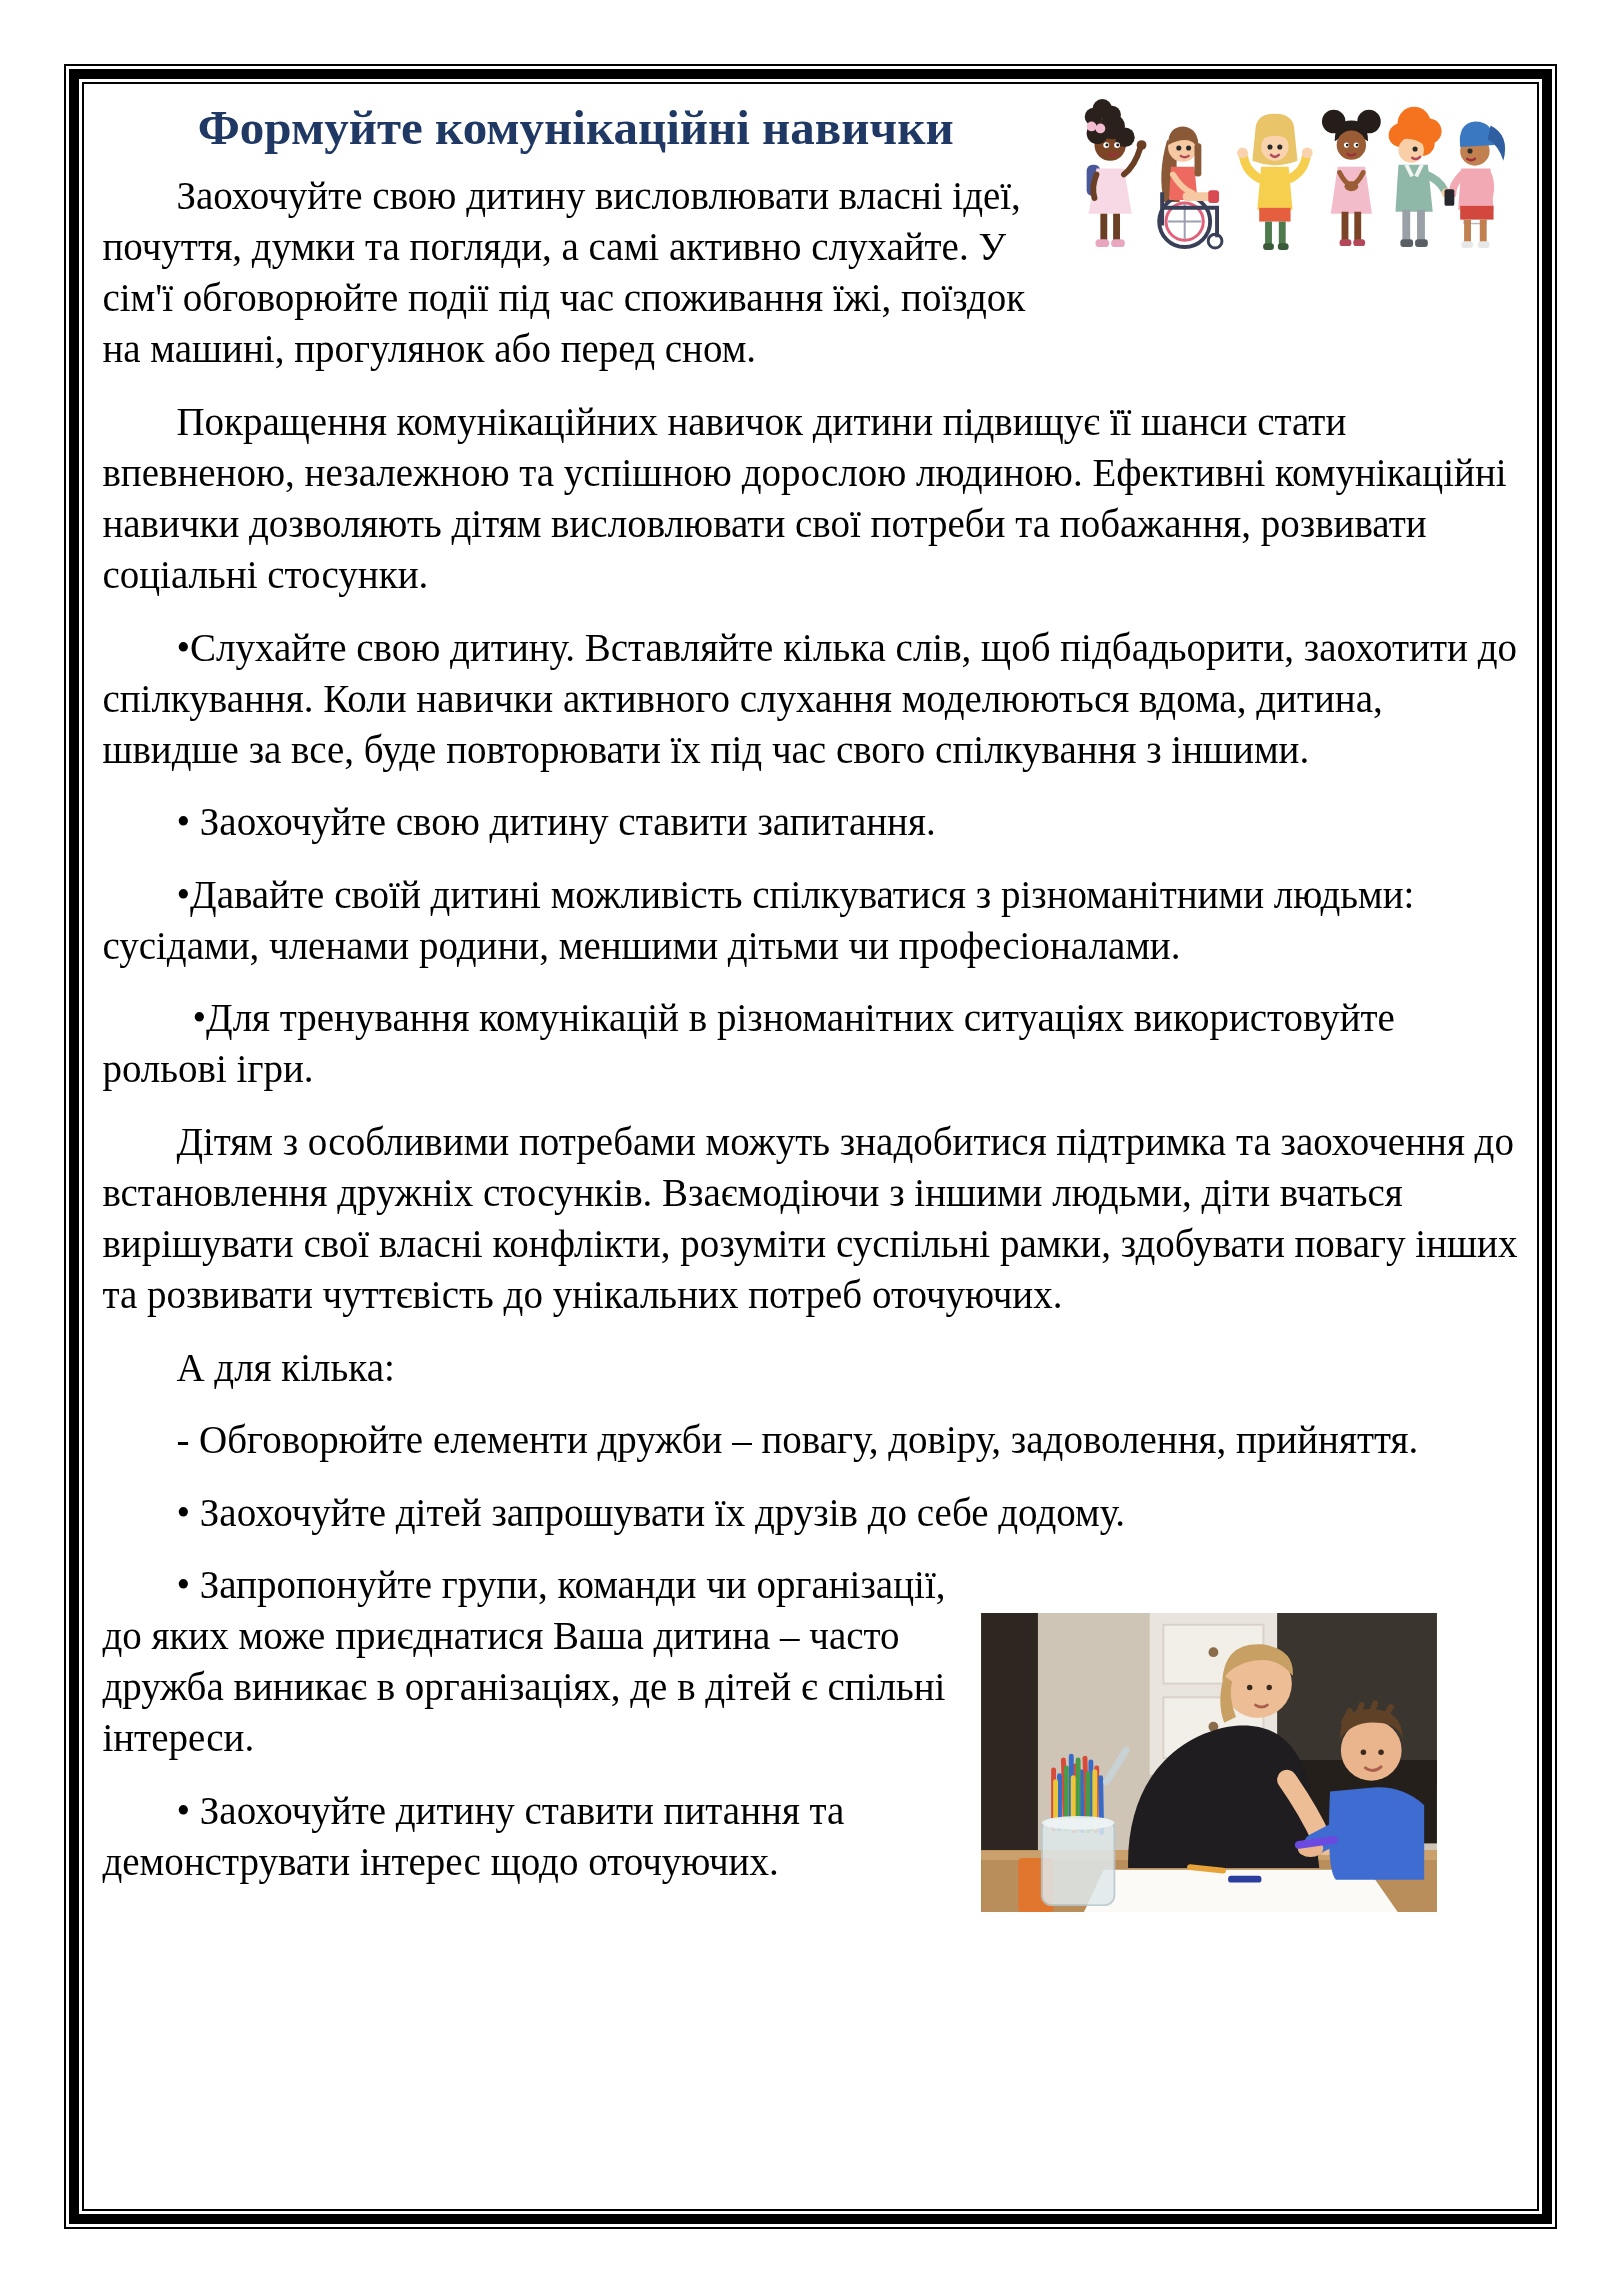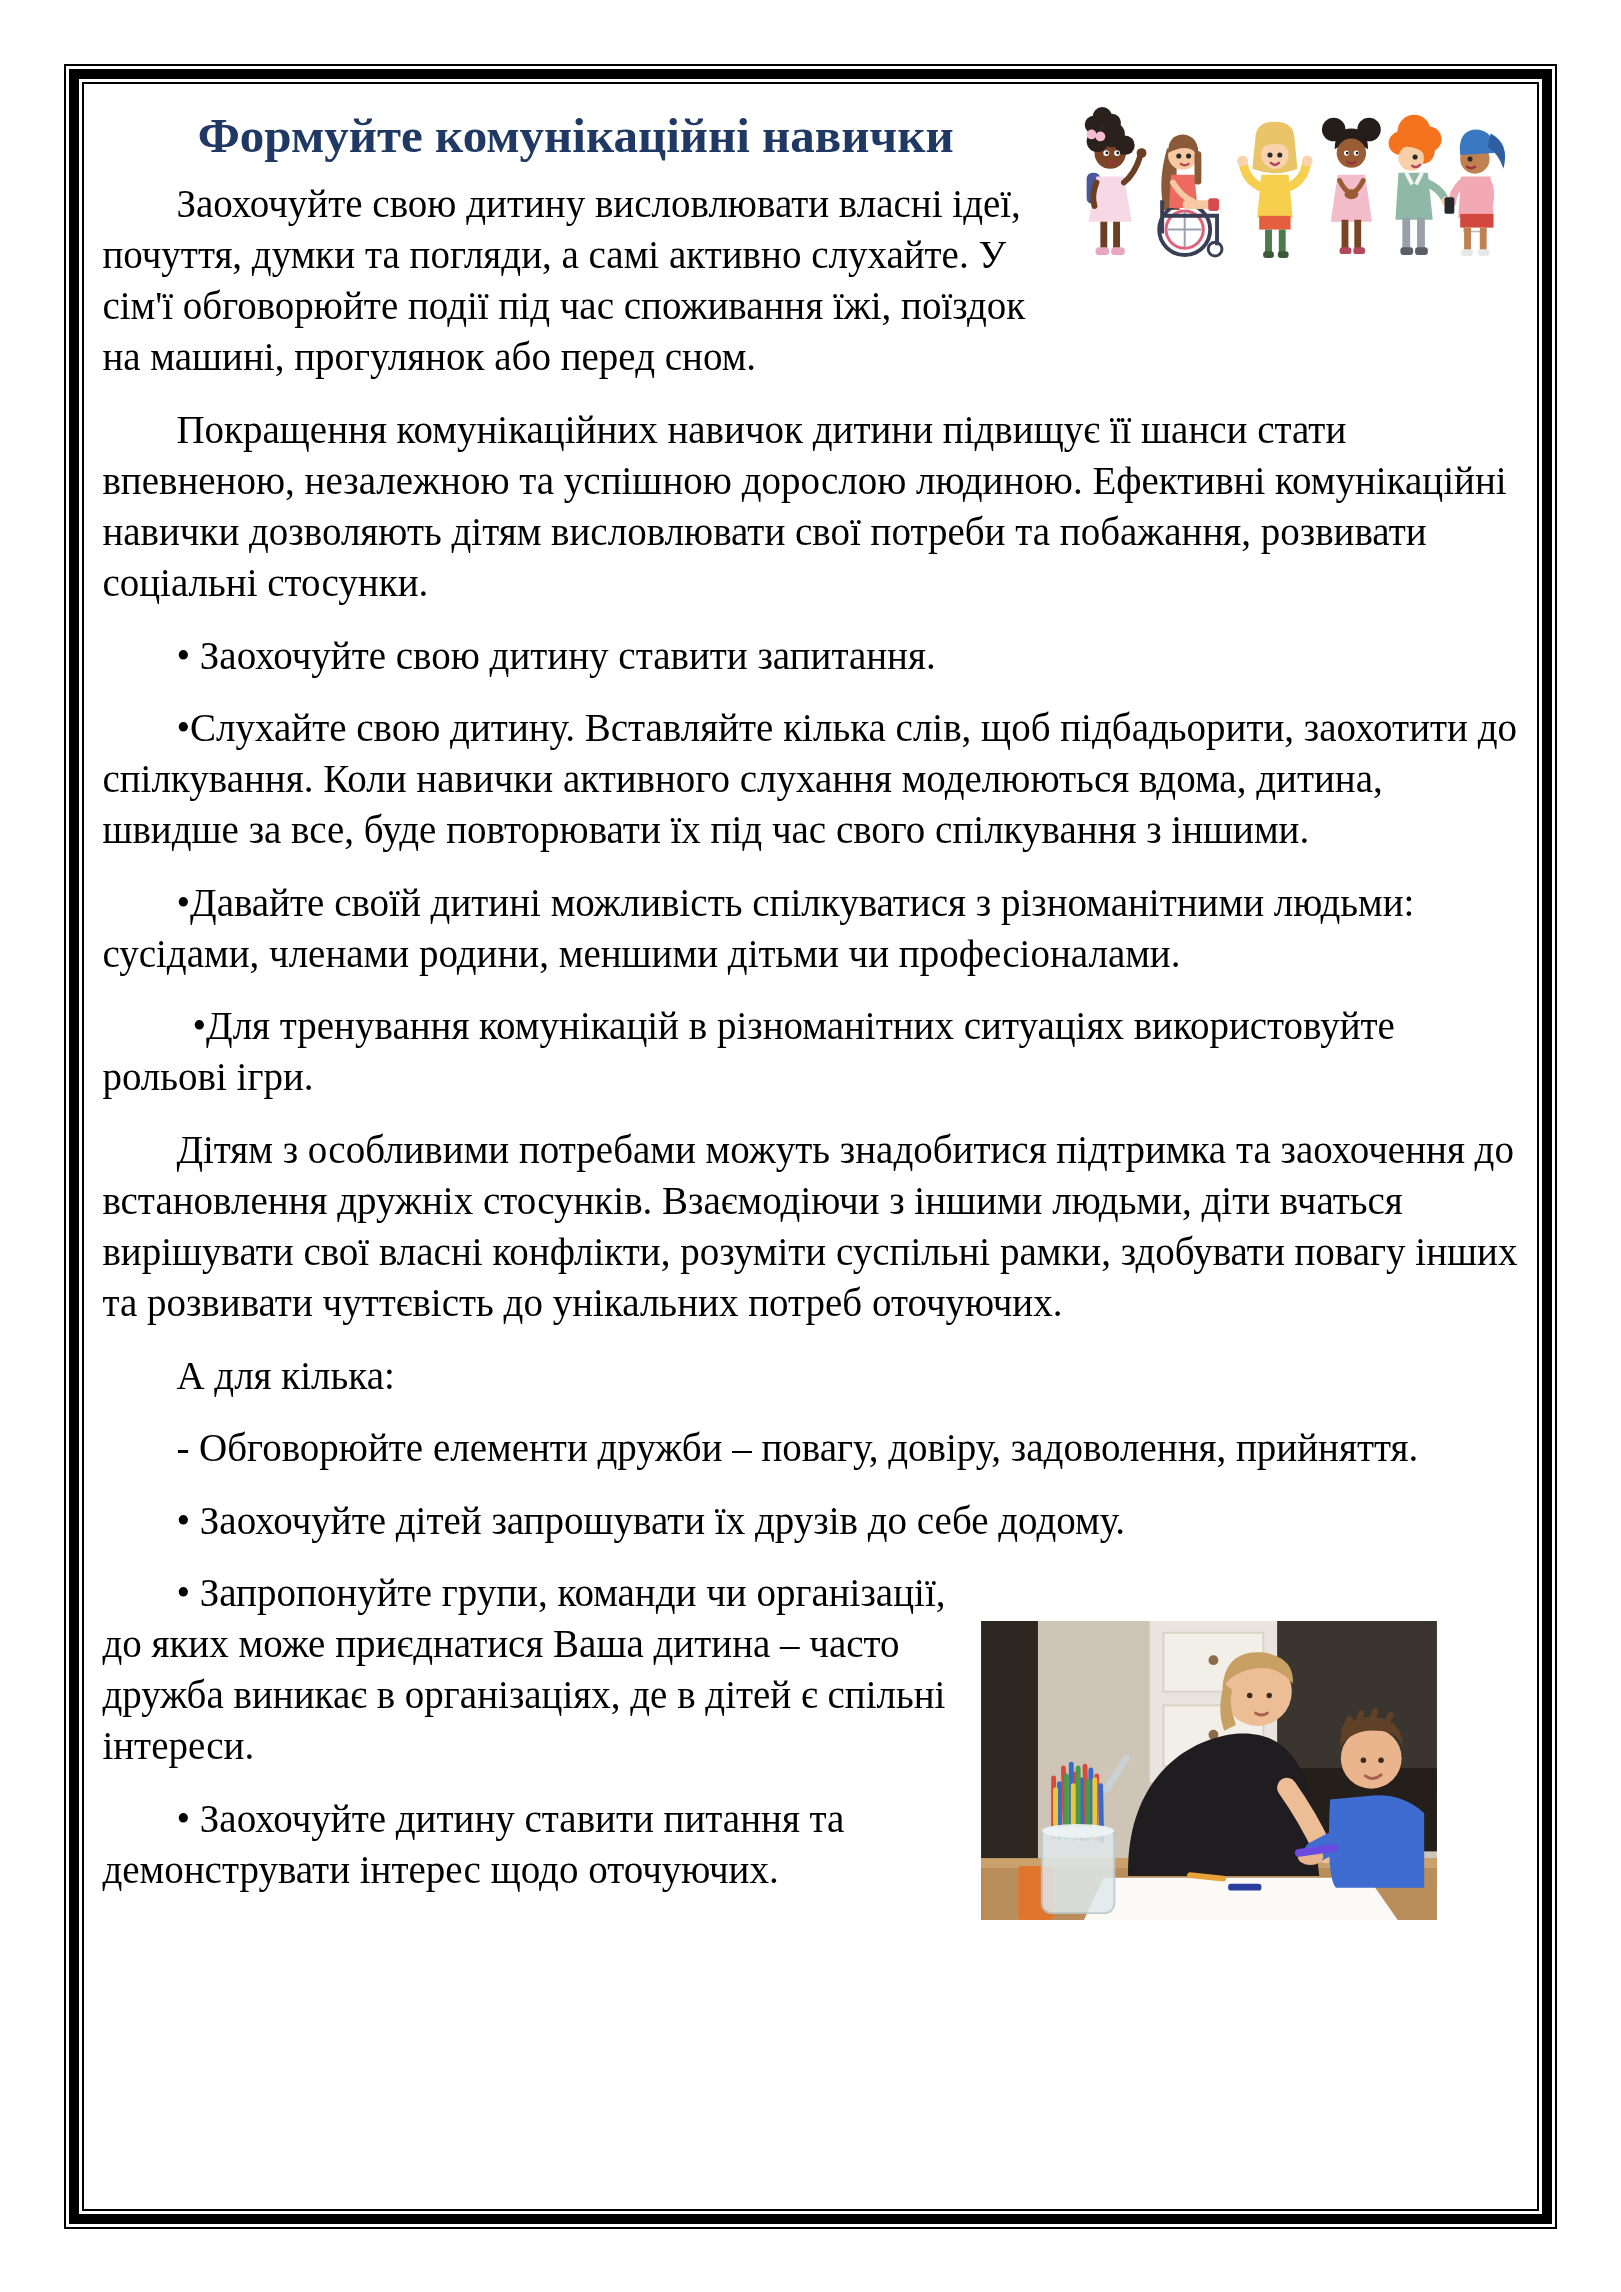--- a/index.html
+++ b/index.html
@@ -28,21 +28,20 @@
   .frame-inner{
     height:100%;
     box-sizing:border-box;
     border:2px solid #000;
     padding:11.8px 17.6px 0 18.6px;
     overflow:hidden;
   }
   .content{
     font-size:39px;
     line-height:51px;
-    margin-top:8px;
   }
   h1,h2{
     font-size:49px;
     line-height:63px;
     font-weight:bold;
     color:#1f3864;
     text-align:center;
     margin:0 0 11.8px 0;
   }
   h2{margin:17.6px 0 19.6px 0;}
@@ -197,22 +196,22 @@
                 <circle cx="409" cy="56" r="2.6" fill="#2a2a2a"></circle>
                 <path d="M406 64 Q410 67 414 64" stroke="#9e2f3c" stroke-width="2.5" fill="none" stroke-linecap="round"></path>
               </g>
             </svg>
           </figure>
 
           <h1>Формуйте комунікаційні навички</h1>
 
           <p>Заохочуйте свою дитину висловлювати власні ідеї, почуття, думки та погляди, а самі активно слухайте. У сім'ї обговорюйте події під час споживання їжі, поїздок на машині, прогулянок або перед сном.</p>
           <p>Покращення комунікаційних навичок дитини підвищує її шанси стати впевненою, незалежною та успішною дорослою людиною. Ефективні комунікаційні навички дозволяють дітям висловлювати свої потреби та побажання, розвивати соціальні стосунки.</p>
+          <p>•Слухайте свою дитину. Вставляйте кілька слів, щоб підбадьорити, заохотити до спілкування. Коли навички активного слухання моделюються вдома, дитина, швидше за все, буде повторювати їх під час свого спілкування з іншими.</p>
           <p>• Заохочуйте свою дитину ставити запитання.</p>
-          <p>•Слухайте свою дитину. Вставляйте кілька слів, щоб підбадьорити, заохотити до спілкування. Коли навички активного слухання моделюються вдома, дитина, швидше за все, буде повторювати їх під час свого спілкування з іншими.</p>
           <p>•Давайте своїй дитині можливість спілкуватися з різноманітними людьми: сусідами, членами родини, меншими дітьми чи професіоналами.</p>
           <p class="indent-lg">•Для тренування комунікацій в різноманітних ситуаціях використовуйте рольові ігри.</p>
 
 
           <p>Дітям з особливими потребами можуть знадобитися підтримка та заохочення до встановлення дружніх стосунків. Взаємодіючи з іншими людьми, діти вчаться вирішувати свої власні конфлікти, розуміти суспільні рамки, здобувати повагу інших та розвивати чуттєвість до унікальних потреб оточуючих.</p>
           <p>А для кілька:</p>
           <p>- Обговорюйте елементи дружби – повагу, довіру, задоволення, прийняття.</p>
           <p>• Заохочуйте дітей запрошувати їх друзів до себе додому.</p>
 
           <figure class="float-photo">

